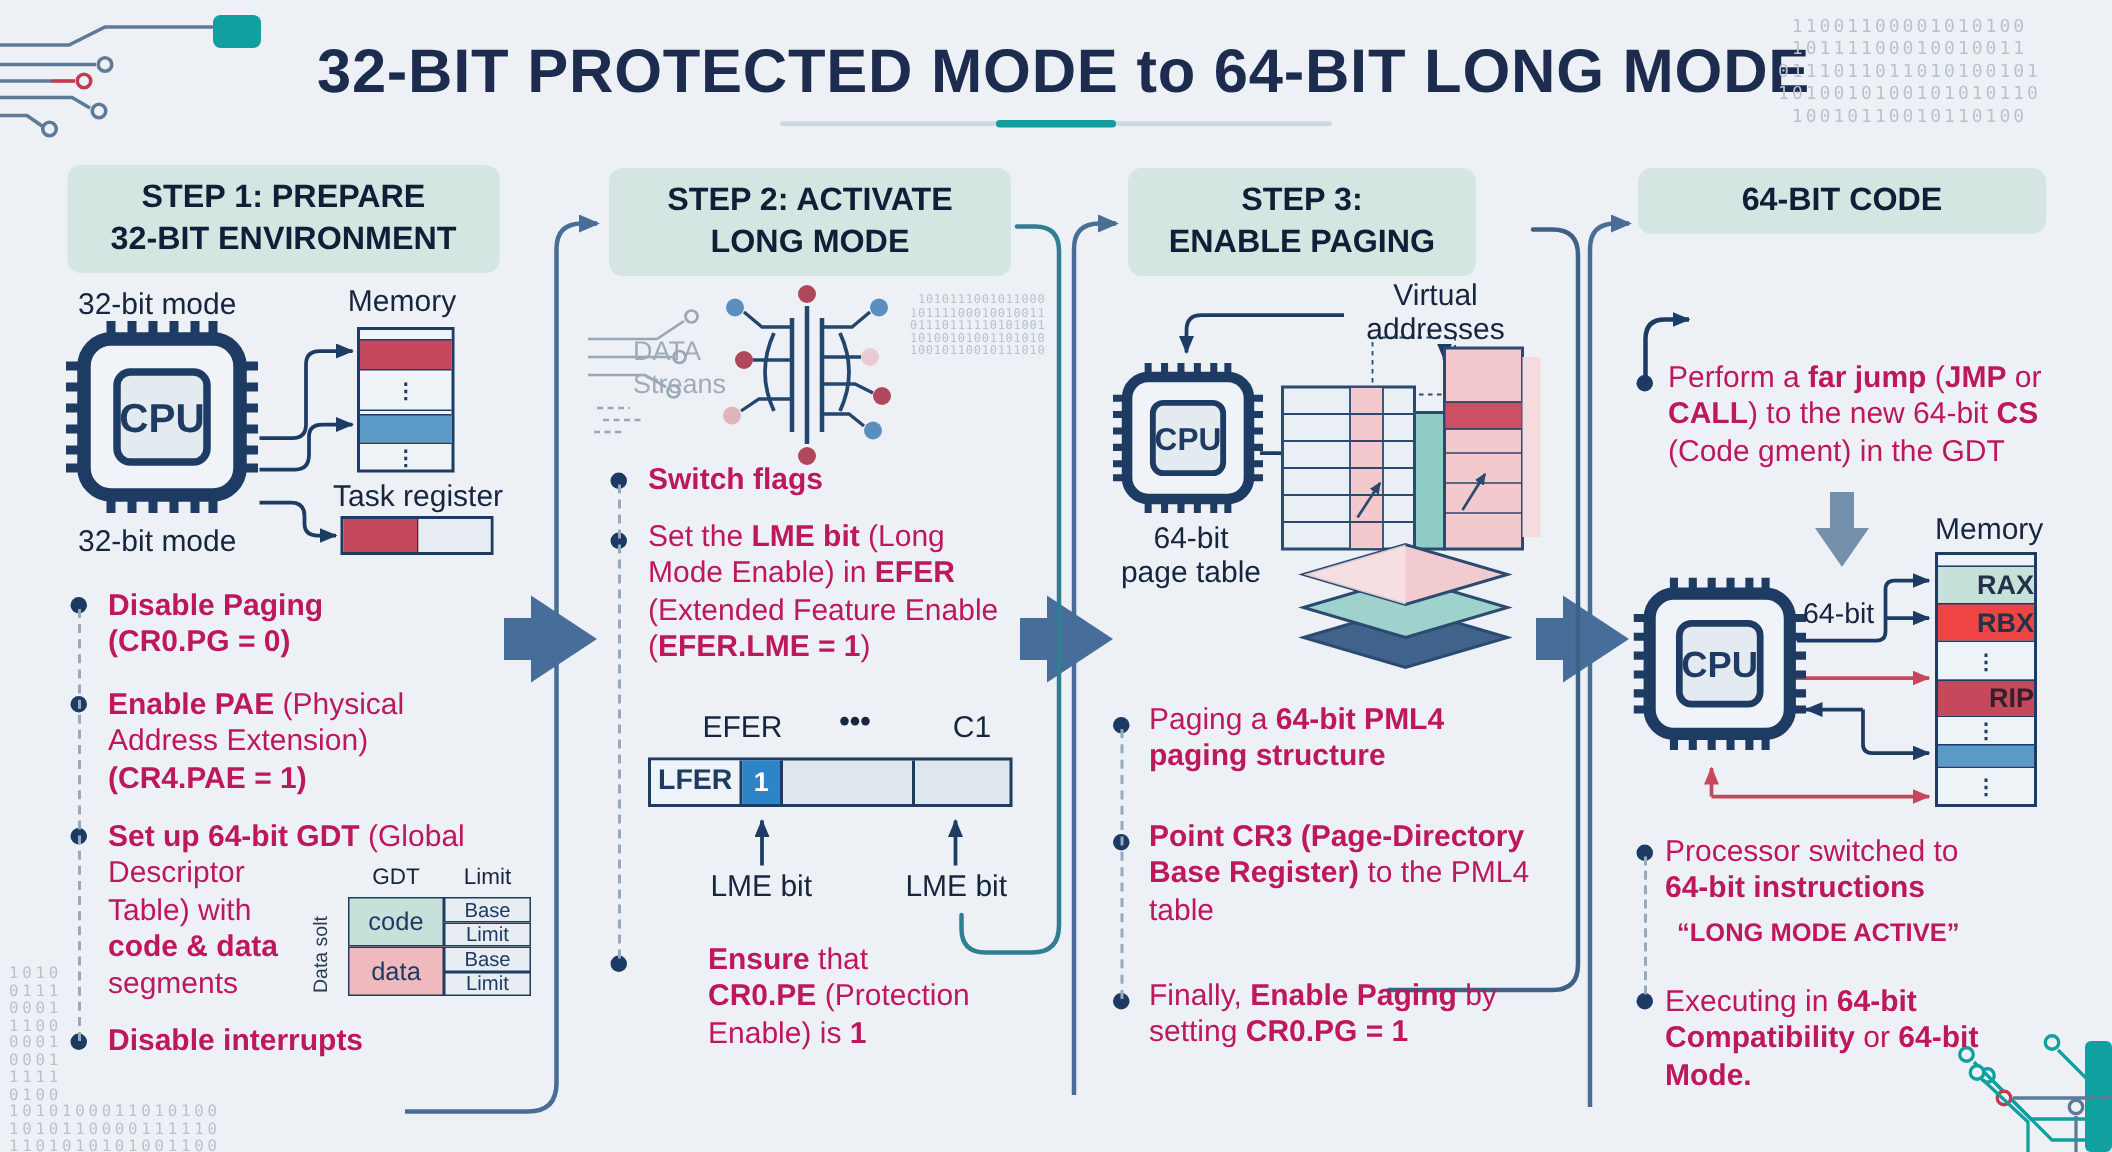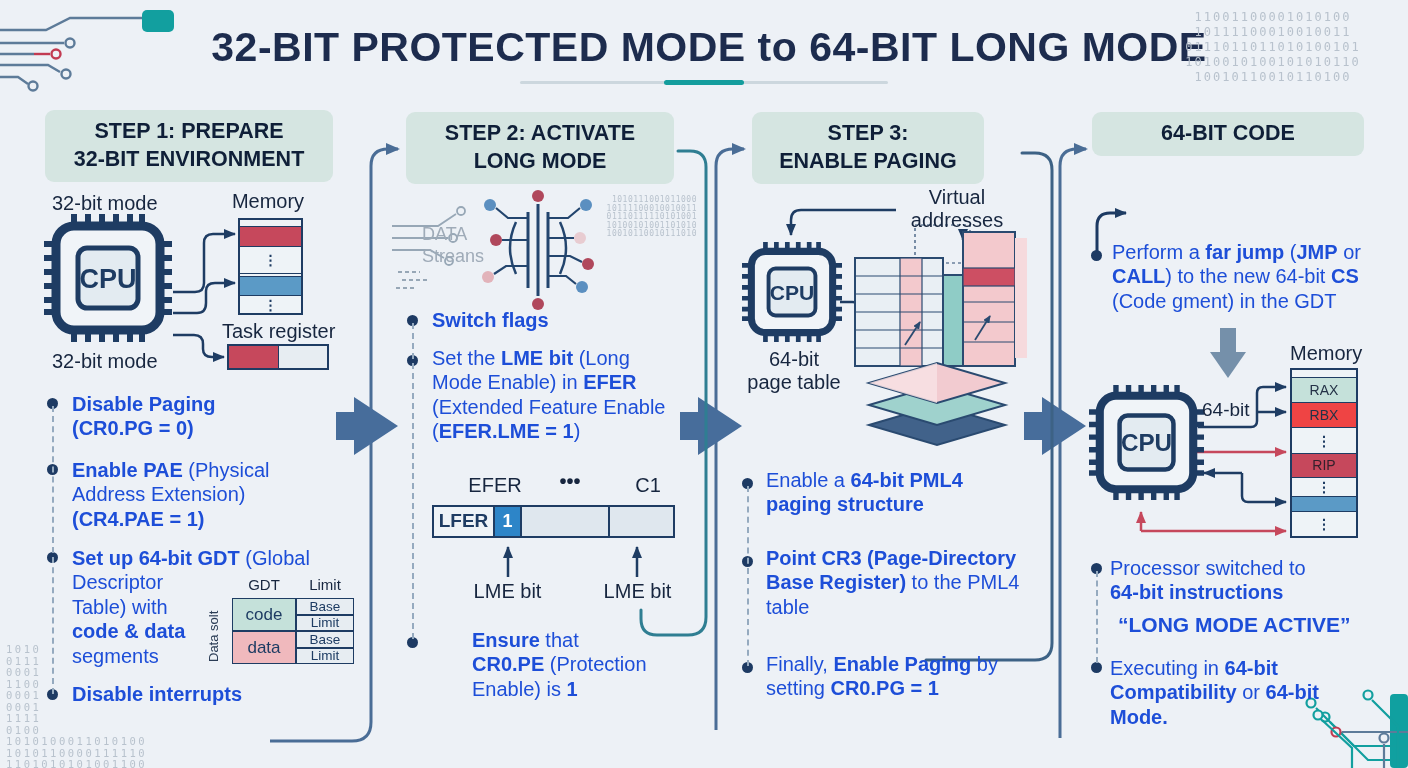--- a/index.html
+++ b/index.html
@@ -8,30 +8,30 @@
   .abs{position:absolute;}
   svg.overlay{position:absolute;left:0;top:0;pointer-events:none;}
   .title{position:absolute;left:204px;top:24px;width:1010px;text-align:center;
          font-size:41px;font-weight:700;color:#1d2c4e;letter-spacing:.5px;}
   .uline{position:absolute;height:3px;background:#ccd7de;border-radius:2px;}
   .uline-teal{position:absolute;height:5px;background:#149d9d;border-radius:3px;}
   .bin{position:absolute;font-family:"DejaVu Sans Mono",monospace;color:#b8c2cd;white-space:pre-line;}
   .stephead{position:absolute;background:#d5e5e1;border-radius:9px;color:#0f1f38;
             font-weight:700;font-size:21.5px;text-align:center;line-height:1.3;padding:8px 0;}
   .lbl{position:absolute;font-size:20px;color:#17263f;line-height:1.15;}
-  .btxt{position:absolute;font-size:20px;line-height:1.22;color:#1d4ed8;white-space:pre-wrap;}
+  .btxt{position:absolute;font-size:20px;line-height:1.22;color:#be185d;white-space:pre-wrap;}
   .b{font-weight:700;}
   .dot{position:absolute;width:11px;height:11px;border-radius:50%;background:#1d3a63;}
   .vdash{position:absolute;width:0;border-left:2px dashed #95aabf;}
   .memcol{position:absolute;border:2px solid #1e3c63;background:#eef3f7;box-sizing:border-box;}
   .mrow{width:100%;box-sizing:border-box;border-top:1.5px solid #1e3c63;text-align:center;
         font-weight:700;color:#1e3c63;overflow:hidden;}
   .mrow.first{border-top:none;}
   .dotsglyph{font-size:14px;line-height:1;font-weight:700;color:#1e3c63;}
-  .regtxt{font-size:14px;font-weight:400;color:#243247;}
+  .regtxt{font-size:18px;font-weight:700;color:#243247;text-align:right;}
   .cell{position:absolute;box-sizing:border-box;}
   .farbox{position:absolute;border:2.5px solid #1e3c63;background:#f6f9fb;color:#14233f;
           font-weight:700;font-size:17.5px;text-align:center;}
   .rot{transform:rotate(-90deg);transform-origin:0 0;font-size:13px;color:#2a3c55;white-space:nowrap;}
   .gdtcell{position:absolute;box-sizing:border-box;border:1.5px solid #1e3c63;text-align:center;color:#1e3c63;}
 </style>
 </head>
 <body>
 
 <div id="canvas">
@@ -324,21 +324,21 @@
   <div class="lbl" style="left:736px;top:348px;width:116px;text-align:center;">
     <div>64-bit</div>
     <div>page table</div>
   </div>
 
   <div class="dot" style="left:742px;top:478px;"></div>
   <div class="dot" style="left:742px;top:556px;"></div>
   <div class="dot" style="left:742px;top:662px;"></div>
   <div class="vdash" style="left:747px;top:486px;height:180px;"></div>
 
-  <div class="btxt" style="left:766px;top:468px;width:290px;"><span>Enable a </span><span class="b">64-bit PML4
+  <div class="btxt" style="left:766px;top:468px;width:290px;"><span>Paging a </span><span class="b">64-bit PML4
 paging structure</span></div>
   <div class="btxt" style="left:766px;top:546px;width:290px;"><span class="b">Point CR3 (Page-Directory
 Base Register)</span><span> to the PML4
 table</span></div>
   <div class="btxt" style="left:766px;top:652px;width:290px;"><span>Finally, </span><span class="b">Enable Paging</span><span> by
 setting </span><span class="b">CR0.PG = 1</span></div>
 
   <div class="dot" style="left:1091px;top:250px;"></div>
   <div class="btxt" style="left:1112px;top:240px;width:280px;"><span>Perform a </span><span class="b">far jump</span><span> (</span><span class="b">JMP</span><span> or
 </span><span class="b">CALL</span><span>) to the new 64-bit </span><span class="b">CS</span><span>
@@ -365,18 +365,18 @@
     <div class="mrow" style="height:15px;background:#5b9ac6;"></div>
     <div class="mrow dotsglyph" style="height:25px;line-height:25px;">⋮</div>
   </div>
 
   <div class="dot" style="left:1091px;top:563px;"></div>
   <div class="dot" style="left:1091px;top:662px;"></div>
   <div class="vdash" style="left:1096px;top:571px;height:92px;"></div>
 
   <div class="btxt" style="left:1110px;top:556px;width:280px;"><span>Processor switched to
 </span><span class="b">64-bit instructions</span></div>
-  <div class="btxt" style="left:1118px;top:612px;width:280px;font-size:21px;"><span class="b">“LONG MODE ACTIVE”</span></div>
+  <div class="btxt" style="left:1118px;top:612px;width:280px;font-size:17px;"><span class="b">“LONG MODE ACTIVE”</span></div>
   <div class="btxt" style="left:1110px;top:656px;width:280px;"><span>Executing in </span><span class="b">64-bit
 Compatibility</span><span> or </span><span class="b">64-bit
 Mode.</span></div>
 
 </div>
 
 </body></html>

